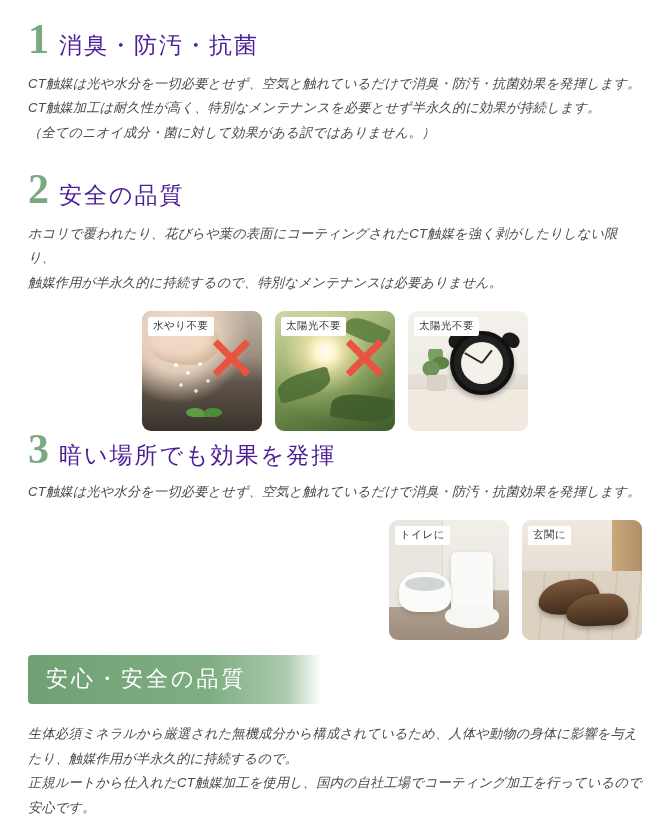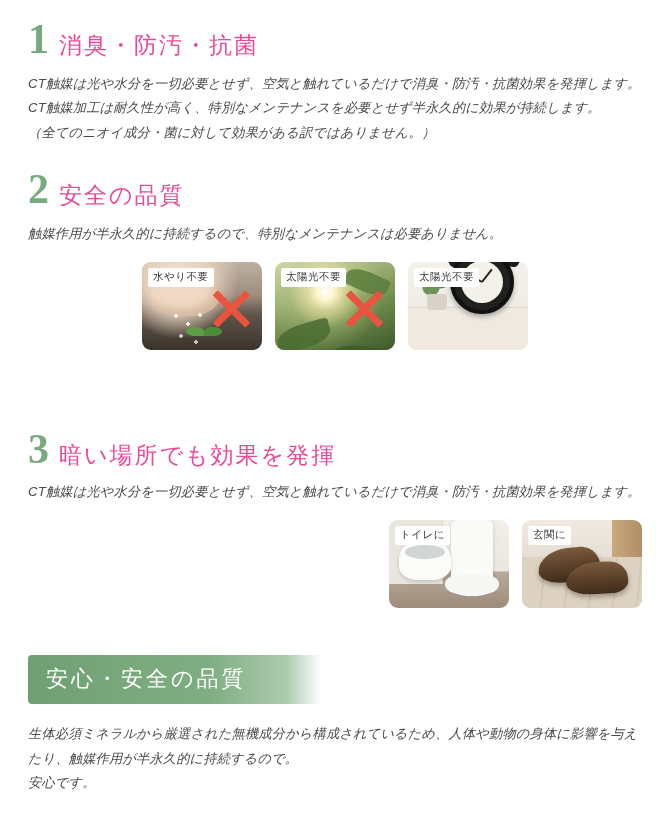--- a/index.html
+++ b/index.html
@@ -41,21 +41,21 @@
   .sec-num {
     font-family: "Liberation Serif", serif;
     font-size: 42px;
     font-weight: bold;
     color: #7aa87f;
     line-height: 1;
     letter-spacing: 0px;
   }
   .sec-title {
     font-size: 23px;
-    color: #ec4899;
+    color: #4c1d95;
     letter-spacing: 2px;
     line-height: 1.1;
   }
 
   .body-text {
     font-size: 13.2px;
     line-height: 1.85;
     color: #4a4a4a;
     letter-spacing: 0.2px;
   }
@@ -72,21 +72,21 @@
   .photo-row {
     display: flex;
     gap: 13px;
     margin-top: 16px;
   }
   .photo-row.row2 { justify-content: flex-end; }
 
   .photo {
     position: relative;
     width: 120px;
-    height: 88px;
+    height: 120px;
     border-radius: 9px;
     overflow: hidden;
     flex: none;
   }
   .photo .tag {
     position: absolute;
     top: 6px;
     left: 6px;
     background: #ffffff;
     color: #333;
@@ -330,20 +330,21 @@
       <p>（全てのニオイ成分・菌に対して効果がある訳ではありません。）</p>
     </div>
   </div>
 
   <div id="sec2">
     <div class="sec-head">
       <span class="sec-num">2</span>
       <span class="sec-title">安全の品質</span>
     </div>
     <div class="body-text">
+      <p>ホコリで覆われたり、花びらや葉の表面にコーティングされたCT触媒を強く剥がしたりしない限り、</p>
       <p>触媒作用が半永久的に持続するので、特別なメンテナンスは必要ありません。</p>
     </div>
 
     <div class="photo-row row1" style="justify-content:center;">
       <div class="photo">
         <div class="pic-watering">
           <div class="hand"></div>
           <div class="drops"></div>
           <div class="sprout"></div>
         </div>
@@ -409,16 +410,17 @@
         <span class="tag">玄関に</span>
       </div>
     </div>
   </div>
 
   <div id="quality">
     <div class="ribbon">安心・安全の品質</div>
     <div class="body-text">
       <p>生体必須ミネラルから厳選された無機成分から構成されているため、人体や動物の身体に影響を与え</p>
       <p>たり、触媒作用が半永久的に持続するので。</p>
+      <p>正規ルートから仕入れたCT触媒加工を使用し、国内の自社工場でコーティング加工を行っているので</p>
       <p>安心です。</p>
     </div>
   </div>
 </div>
 
 </body></html>

